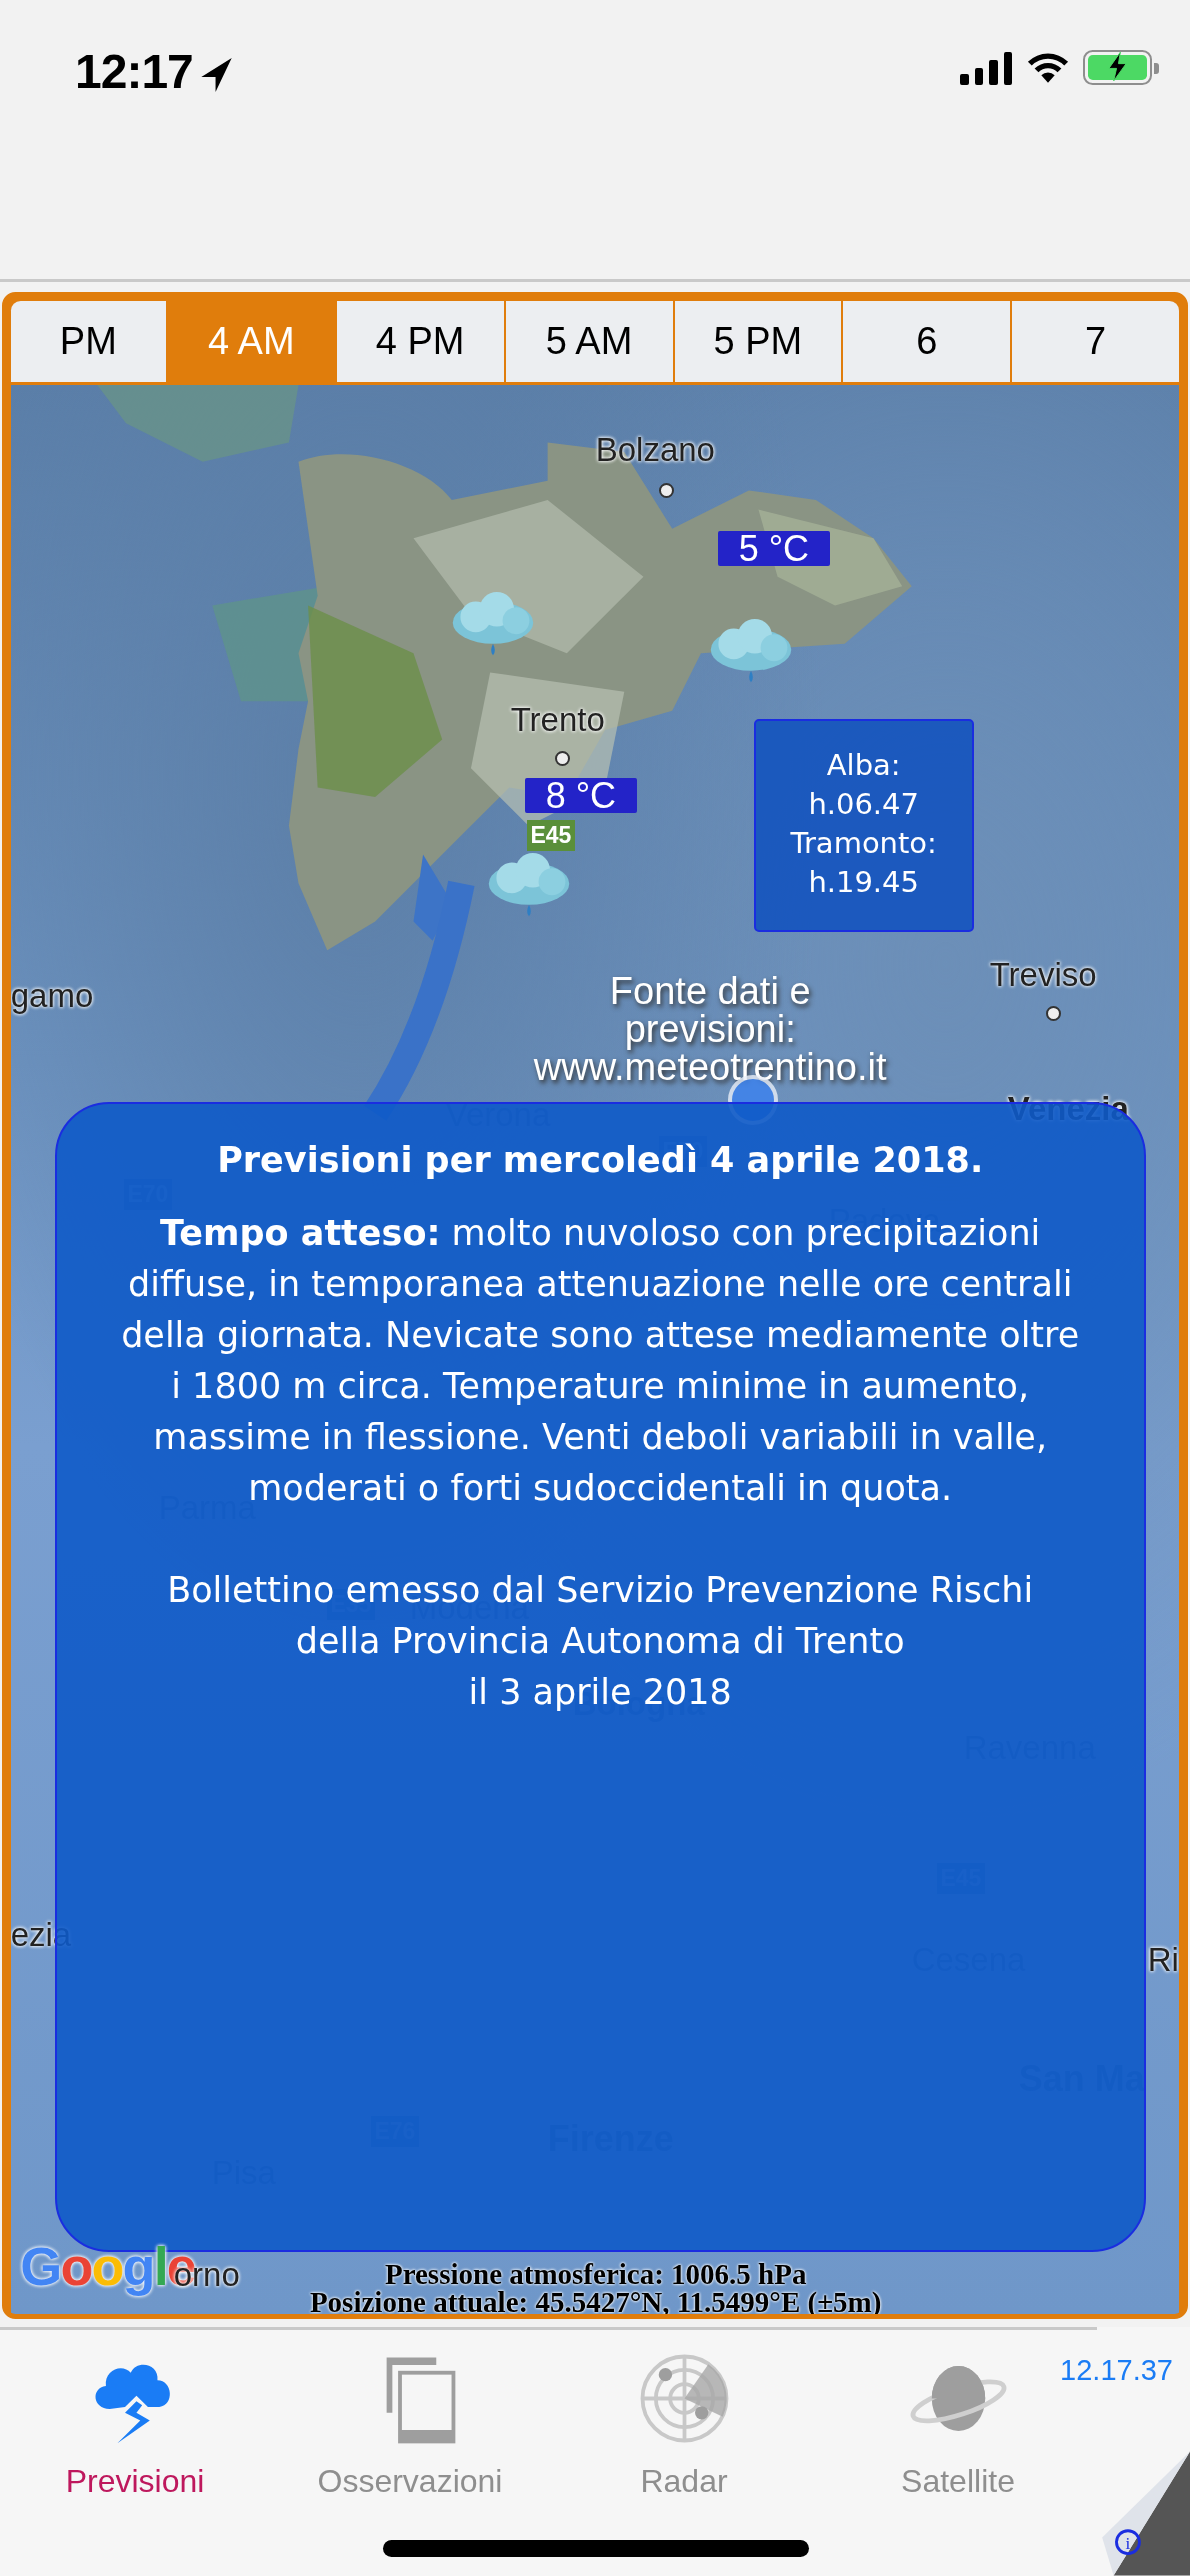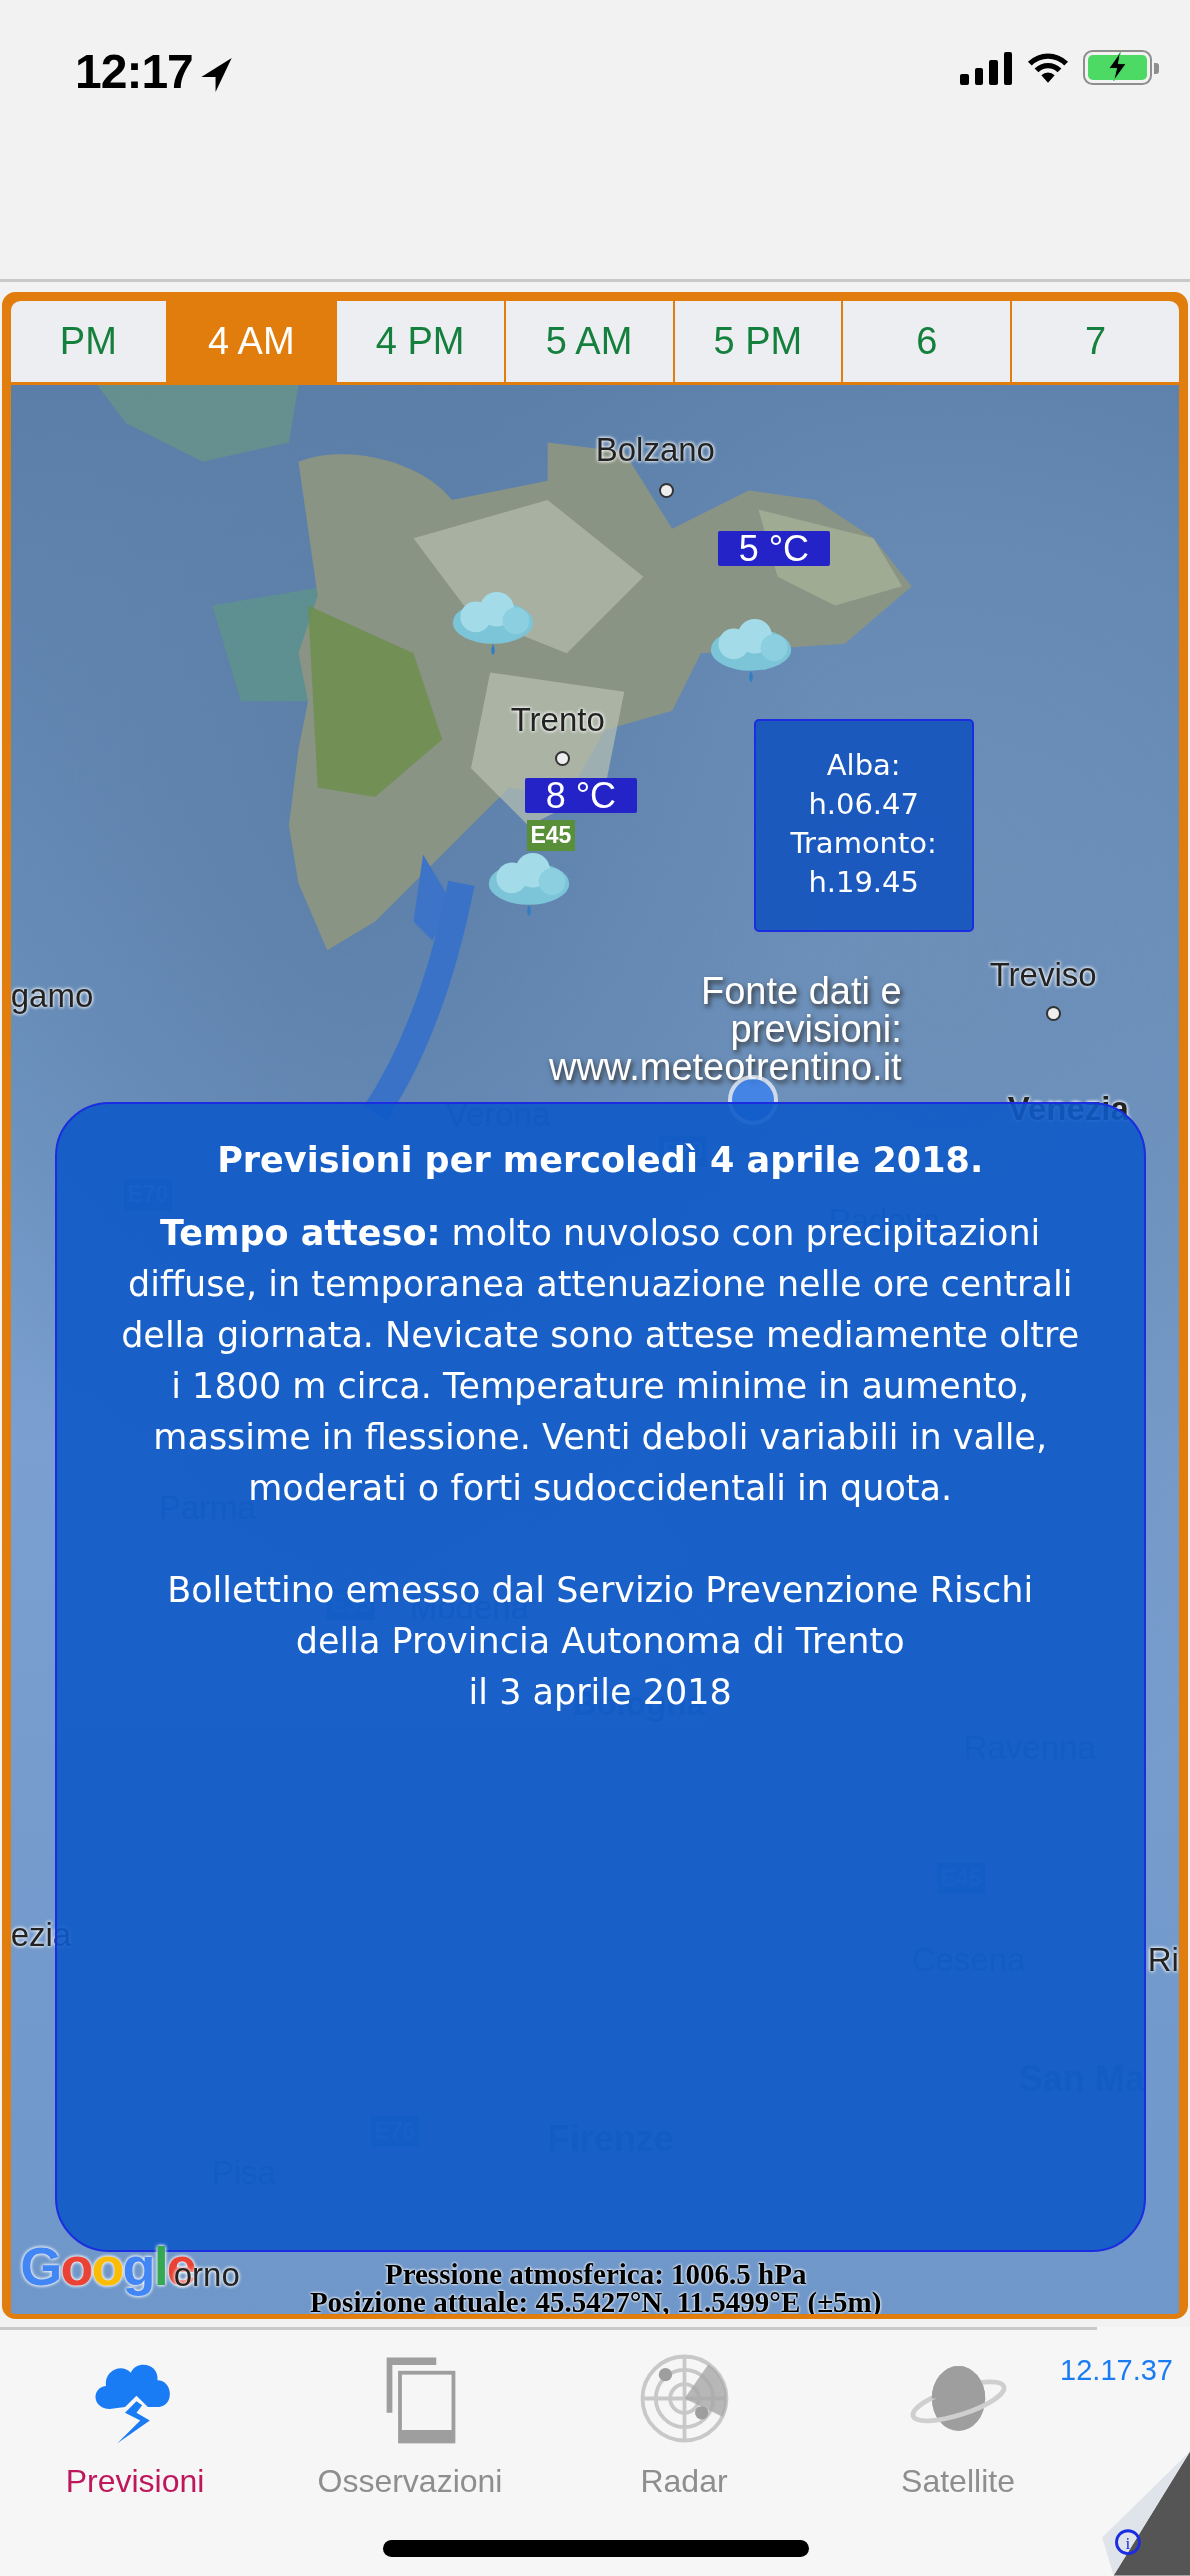--- a/index.html
+++ b/index.html
@@ -16,21 +16,21 @@
   .battery { position: relative; width: 69px; height: 35px; border: 2.9px solid #8e8e8e; border-radius: 9.6px; padding: 2.9px; }
   .battery-fill { width: 100%; height: 100%; background: #4cd964; border-radius: 4.8px; }
   .battery-cap { position: absolute; right: -8.6px; top: 10.5px; width: 4.8px; height: 11.5px; background: #8e8e8e; border-radius: 0 2.9px 2.9px 0; }
   .battery-bolt { position: absolute; left: 21px; top: 0px; width: 23px; height: 29px; }
 
   .header-line { position: absolute; top: 279px; left: 0; width: 1190px; height: 2.9px; background: #c9c9c9; }
 
   
   .frame { position: absolute; left: 1.9px; top: 292px; width: 1186px; height: 2027px; border: 5.8px solid #e07d0c; border-radius: 13.4px; background: #e07d0c; overflow: hidden; }
   .tabs { position: absolute; left: 3.8px; top: 3.8px; right: 3.8px; height: 81px; display: flex; background: #e07d0c; }
-  .tab { flex: 1; height: 81px; display: flex; align-items: center; justify-content: center; background: #eceef1; color: #15803d; font-size: 38px; border-right: 2.9px solid #e07d0c; cursor: pointer; }
+  .tab { flex: 1; height: 81px; display: flex; align-items: center; justify-content: center; background: #eceef1; color: #000000; font-size: 38px; border-right: 2.9px solid #e07d0c; cursor: pointer; }
   .tab:first-child { border-radius: 9.6px 0 0 0; flex: 0.93; }
   .tab:last-child { border-right: none; border-radius: 0 9.6px 0 0; }
   .tab.active { background: #e07d0c; color: #fff; }
 
   
   .map { position: absolute; left: 3.8px; top: 88px; right: 3.8px; bottom: 0; overflow: hidden;
          background:
            radial-gradient(ellipse at 30% 20%, #5c7fa8 0%, transparent 40%),
            radial-gradient(ellipse at 80% 30%, #6c8fb8 0%, transparent 45%),
            linear-gradient(180deg, #5a7ea8 0%, #6d93c0 35%, #7a9fd0 55%, #6f97c9 100%); }
@@ -38,21 +38,21 @@
   .city { position: absolute; font-size: 33px; color: #222; text-shadow: 0 0 3.8px #fff, 0 0 3.8px #fff; }
   .city.faint { color: #1d4a8a; text-shadow: none; opacity: 0.55; }
   .dot { position: absolute; width: 15.3px; height: 15.3px; border-radius: 50%; background: #eee; border: 2.9px solid #333; }
   .temp { position: absolute; height: 35px; padding: 0 21px; background: #2323c8; color: #fff; font-size: 36px; line-height: 35px; border-radius: 1.9px; }
   .road { position: absolute; background: #5a8f3a; color: #fff; font-size: 23px; font-weight: bold; padding: 1.9px 3.8px; }
   .road.faint { background: #2f6aa8; color: #6c9bd0; opacity: 0.7; }
   .cloud { position: absolute; width: 92px; height: 77px; }
 
   .sun-box { position: absolute; left: 743px; top: 334px; width: 220px; height: 213px; border: 2.9px solid #1a2de0; border-radius: 5px; background: rgba(14, 80, 190, 0.85); color: #fff; text-align: center; font-family: "DejaVu Sans", sans-serif; font-size: 29px; line-height: 39px; padding-top: 25px; }
 
-  .source { position: absolute; left: 508px; top: 587px; width: 383px; text-align: right; color: #fff; font-size: 38px; line-height: 38px; text-shadow: 1.9px 2.9px 5.8px #333; }
+  .source { position: absolute; left: 508px; top: 587px; width: 383px; text-align: center; color: #fff; font-size: 38px; line-height: 38px; text-shadow: 1.9px 2.9px 5.8px #333; }
   .gps-dot { position: absolute; left: 717px; top: 690px; width: 50px; height: 50px; border-radius: 50%; background: #3b82f0; border: 4.8px solid #e8eef8; opacity: 0.8; }
 
   .forecast { position: absolute; left: 44px; top: 717px; width: 1091px; height: 1150px; border: 2.9px solid #1a2de0; border-radius: 54px; background: rgba(14, 90, 200, 0.9); color: #fff; text-align: center; font-family: "DejaVu Sans", sans-serif; padding: 36px 58px 0; }
   .fc-title { font-size: 35px; font-weight: bold; margin-bottom: 28px; }
   .fc-body { font-size: 35px; line-height: 51px; }
   .fc-body b { font-weight: bold; }
   .fc-issued { font-size: 35px; line-height: 51px; margin-top: 51px; }
 
   .google-logo { position: absolute; left: 9.6px; top: 1850px; font-size: 54px; font-weight: bold; letter-spacing: -1.9px; text-shadow: 0 0 3.8px #fff, 0 0 3.8px #fff; }
   .bottom-info { position: absolute; left: 192px; top: 1875px; width: 786px; text-align: center; color: #000; font-family: Liberation Serif, serif; font-weight: bold; font-size: 29px; line-height: 28px; text-shadow: 0 0 2.9px #fff, 0 0 2.9px #fff; }

